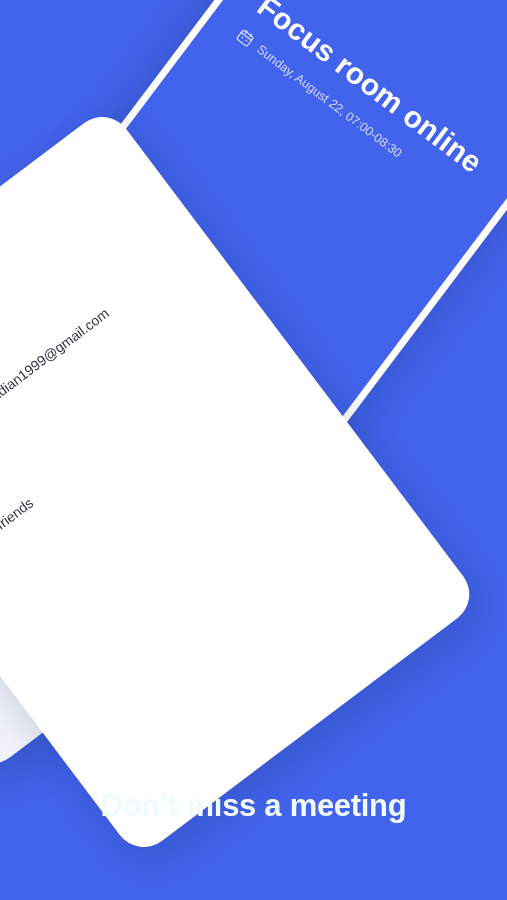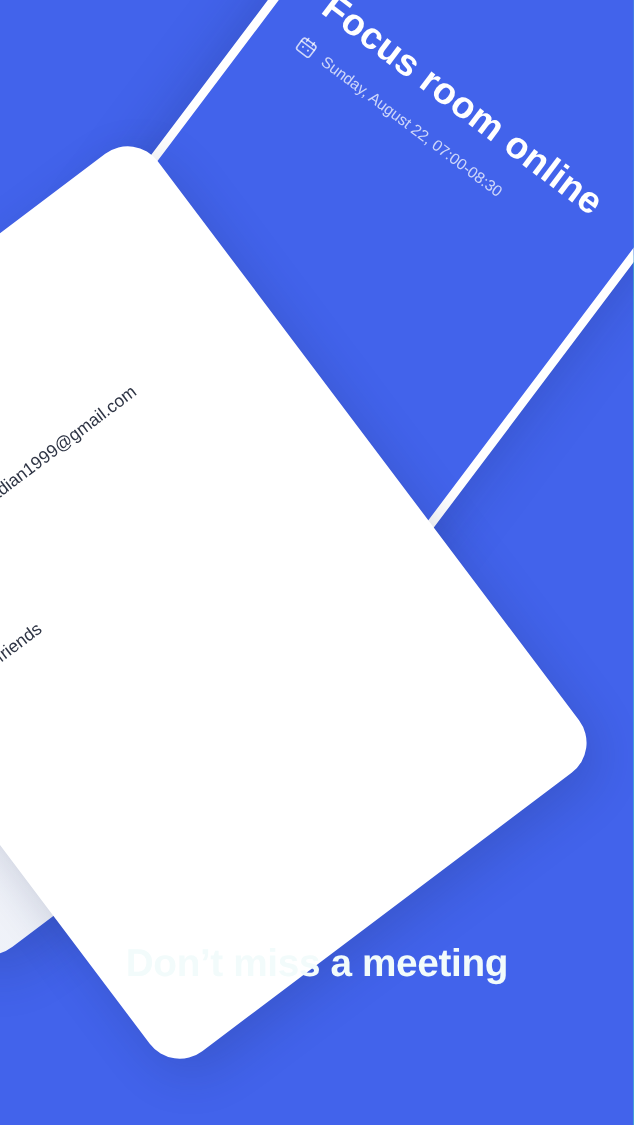--- a/index.html
+++ b/index.html
@@ -91,21 +91,21 @@
   }
   .field-value {
     color:#2E3444;
     font-size:14px; font-weight:500;
     white-space:nowrap;
   }
 
   
   .headline {
     position:absolute;
-    left:0; right:0; top:753px;
+    left:0; right:0; top:788px;
     text-align:center;
     color:#F2FBFB;
     font-size:31px;
     font-weight:700;
     letter-spacing:-.3px;
   }
 </style>
 </head>
 <body>
 

